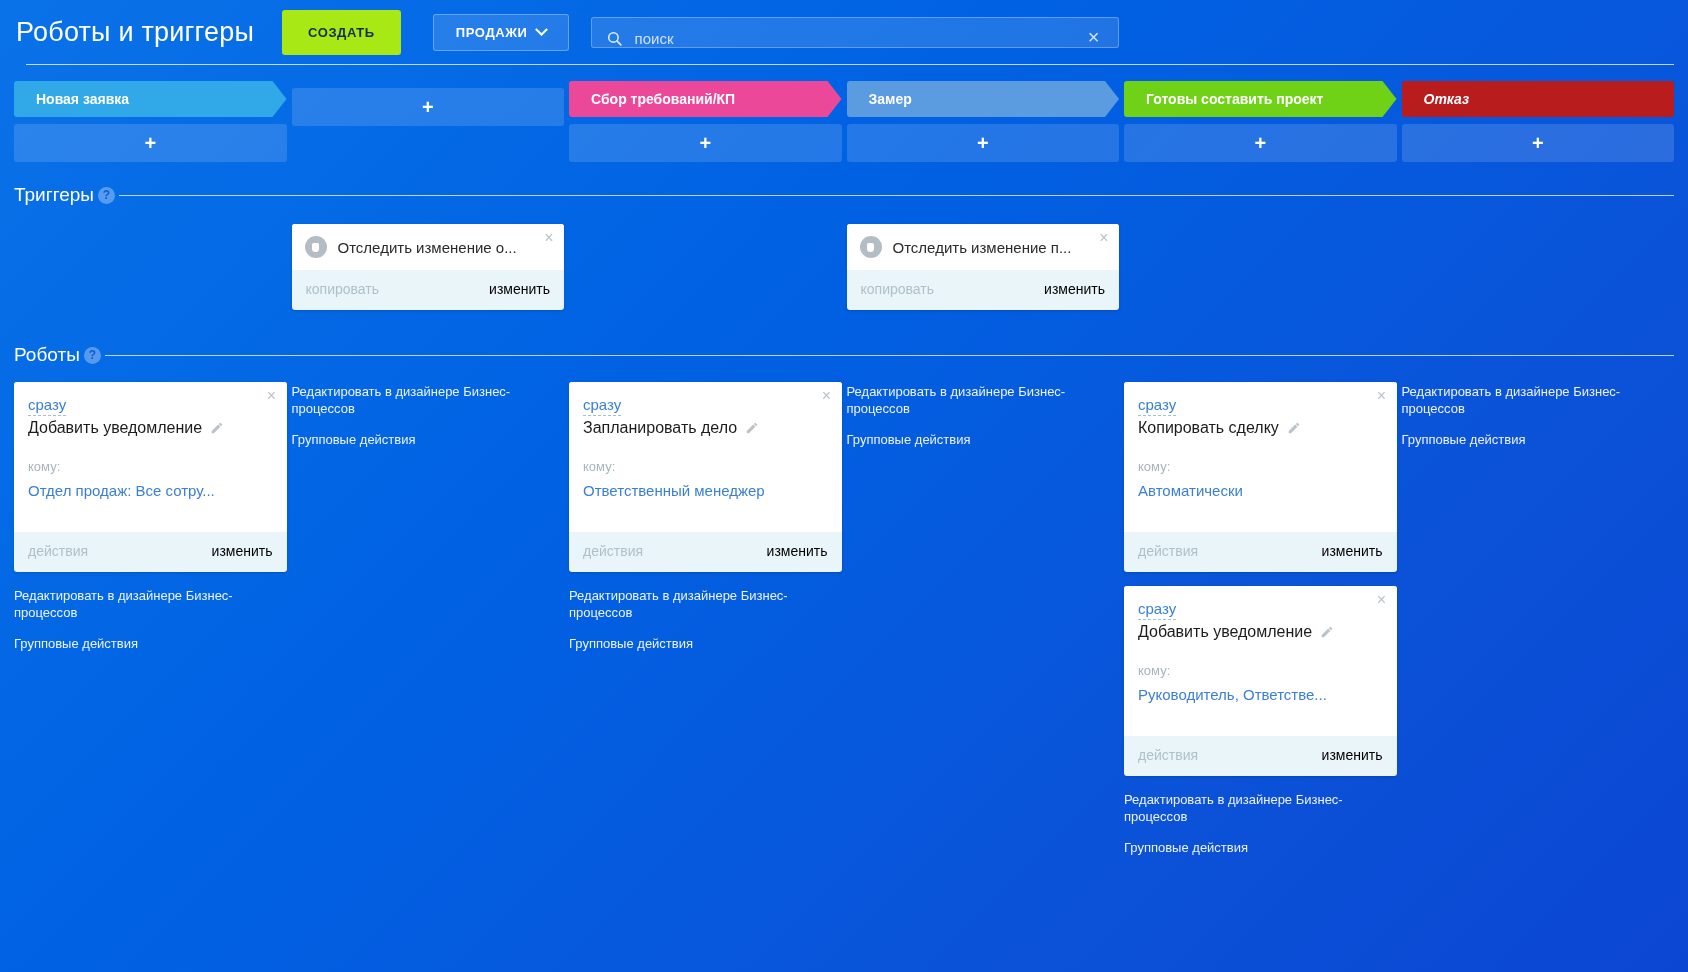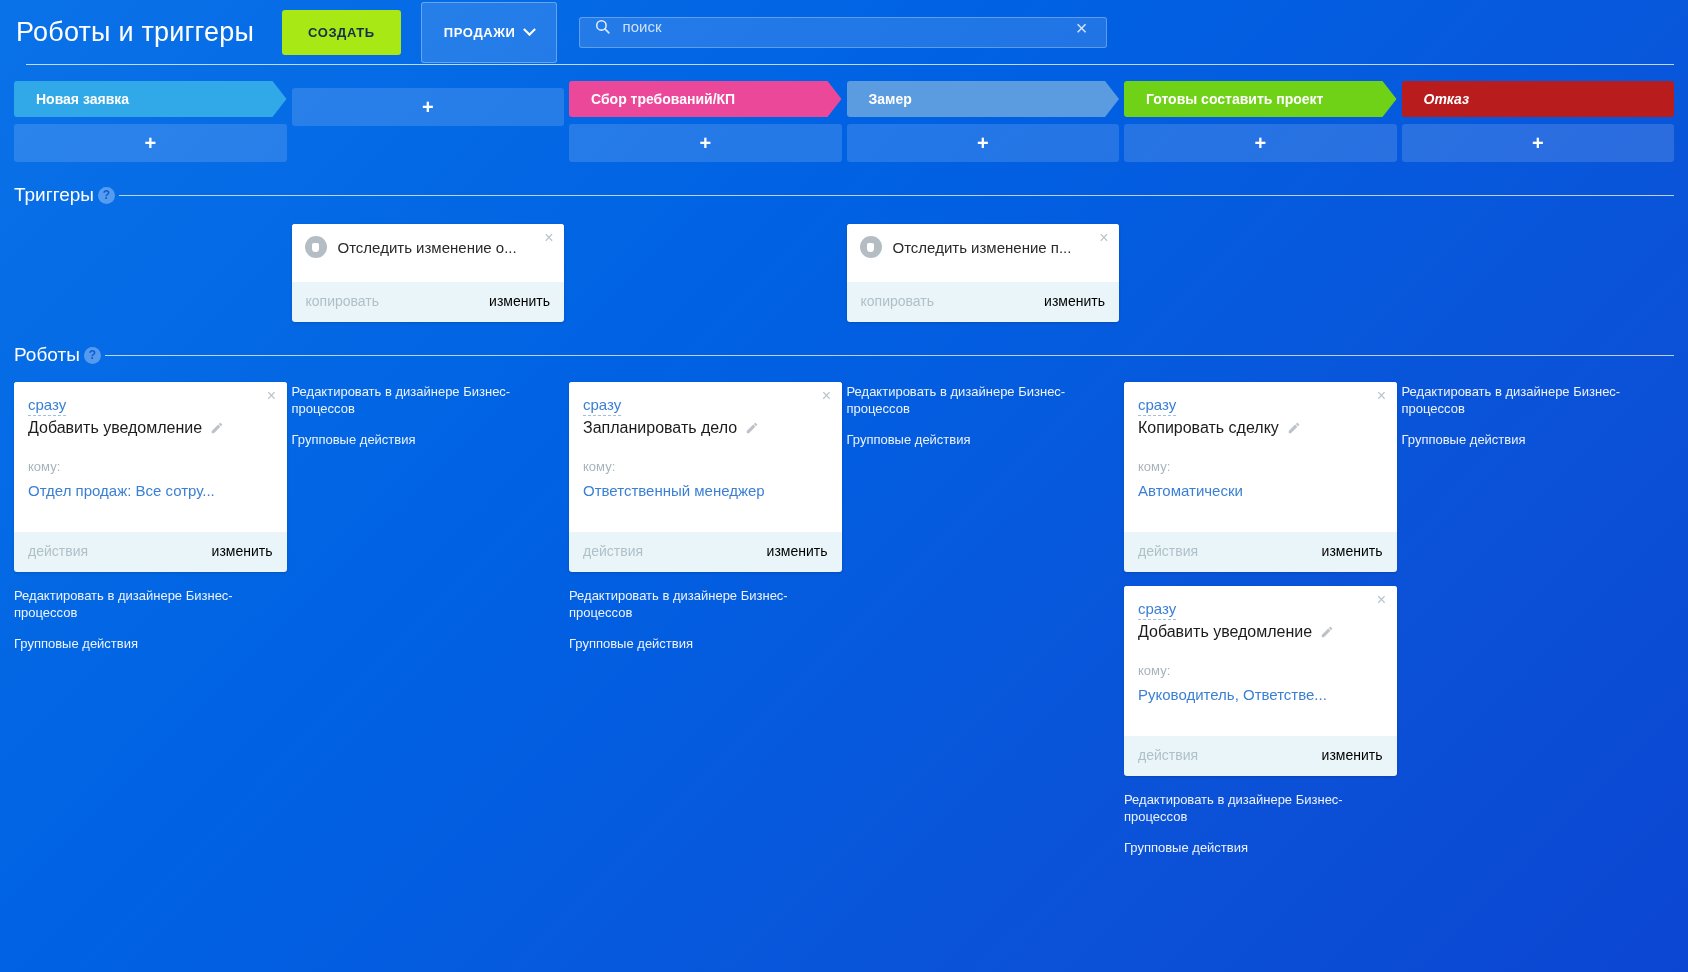--- a/index.html
+++ b/index.html
@@ -38,26 +38,26 @@
     border-radius: 3px;
     height: 45px;
     padding: 0 26px;
     font-size: 13px;
     font-weight: 700;
     letter-spacing: .6px;
     cursor: pointer;
     font-family: inherit;
   }
   .btn-funnel {
-    margin-left: 20px;
+    margin-left: 32px;
     background: rgba(255,255,255,0.13);
     color: #ffffff;
     border: 1px solid rgba(255,255,255,0.30);
     border-radius: 3px;
-    height: 61px;
+    height: 37px;
     padding: 0 22px;
     font-size: 13px;
     font-weight: 700;
     letter-spacing: .6px;
     cursor: pointer;
     display: flex;
     align-items: center;
     gap: 9px;
     font-family: inherit;
   }
@@ -70,21 +70,21 @@
   }
   .search-wrap {
     margin-left: 22px;
     flex: 1;
     max-width: 528px;
     height: 31px;
     background: rgba(255,255,255,0.13);
     border: 1px solid rgba(255,255,255,0.28);
     border-radius: 3px;
     display: flex;
-    align-items: flex-start;
+    align-items: flex-end;
     padding: 0 14px;
     gap: 12px;
   }
   .search-icon { width: 17px; height: 17px; flex: none; opacity: .85; }
   .search-input {
     flex: 1;
     background: transparent;
     border: none;
     outline: none;
     color: #ffffff;
@@ -195,21 +195,21 @@
     background: #eaf5f9;
     border-radius: 3px;
     box-shadow: 0 1px 3px rgba(0,0,0,0.16);
     overflow: hidden;
   }
   .trigger-head {
     background: #ffffff;
     display: flex;
     align-items: center;
     gap: 11px;
-    padding: 12px 10px 24px 13px;
+    padding: 12px 10px 12px 13px;
     position: relative;
   }
   .trigger-icon {
     width: 22px; height: 22px;
     flex: none;
     border-radius: 50%;
     background: #b4bdc4;
     display: flex;
     align-items: center;
     justify-content: center;

